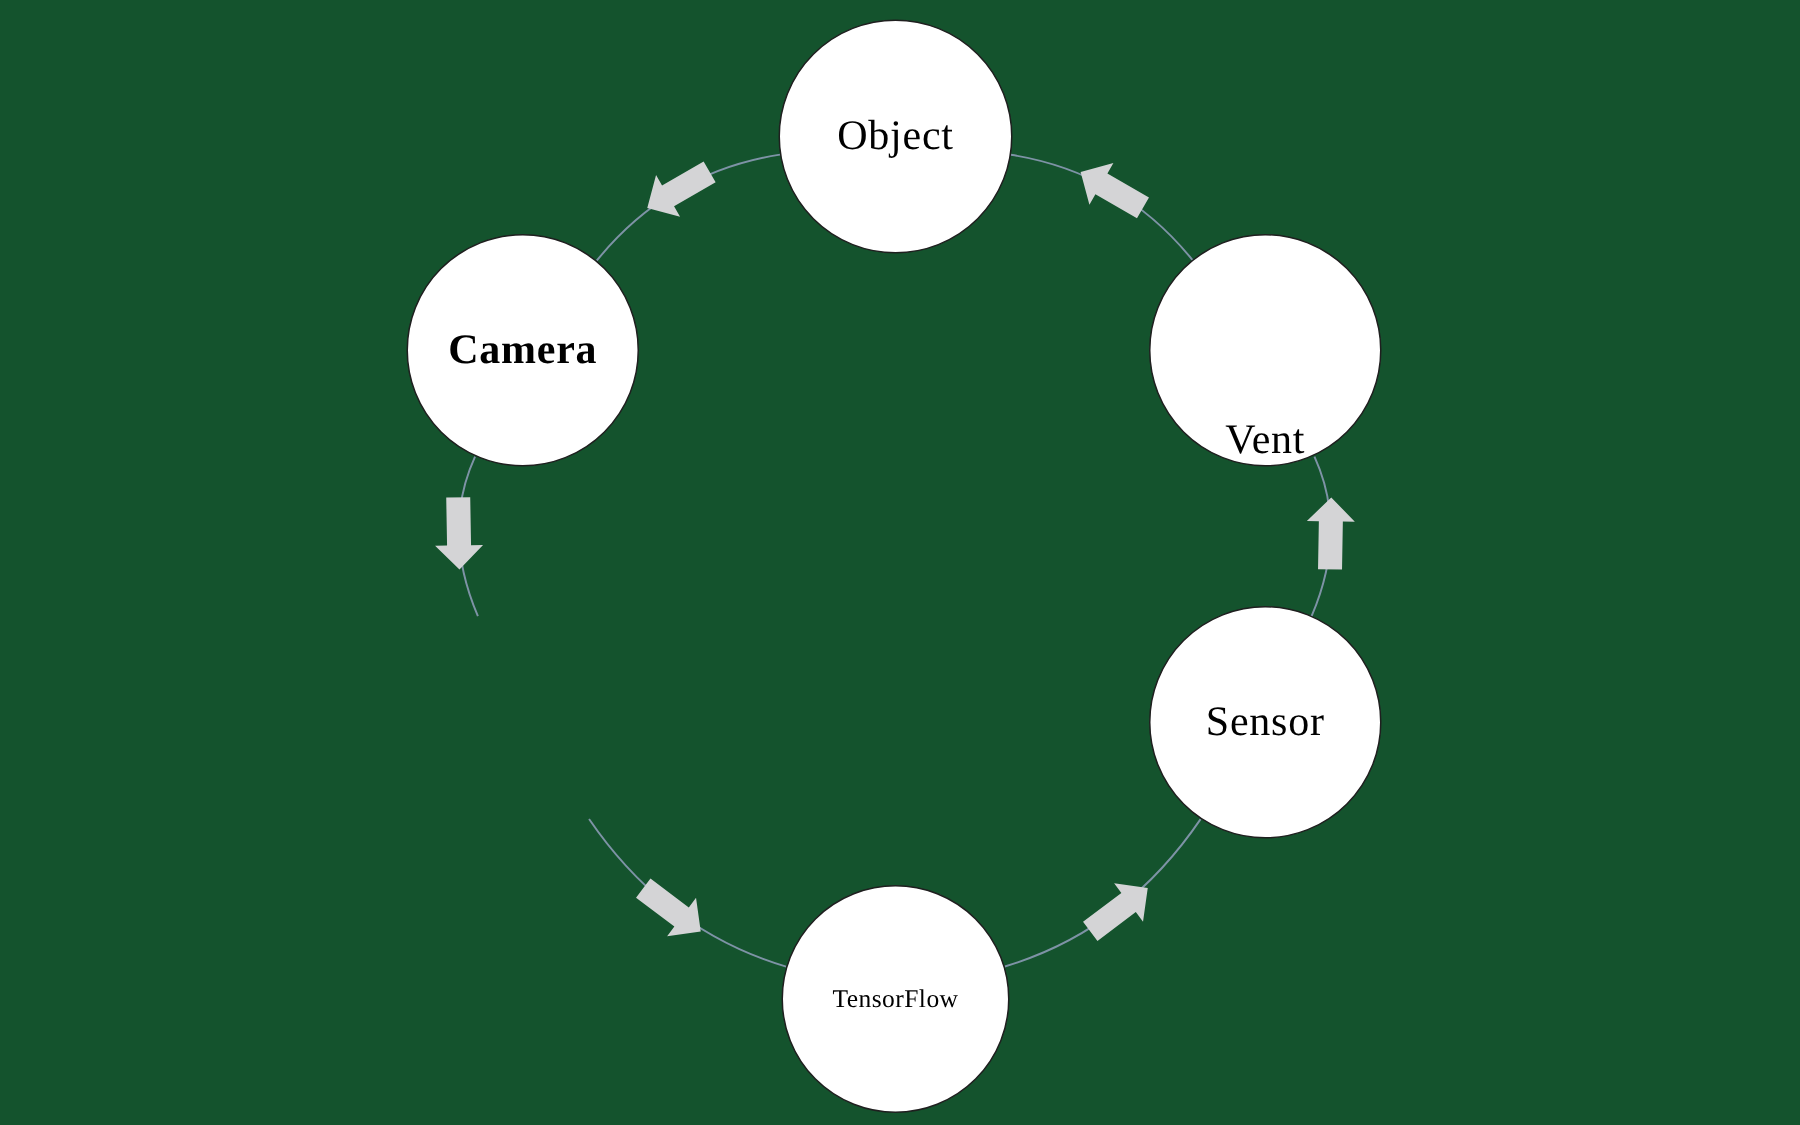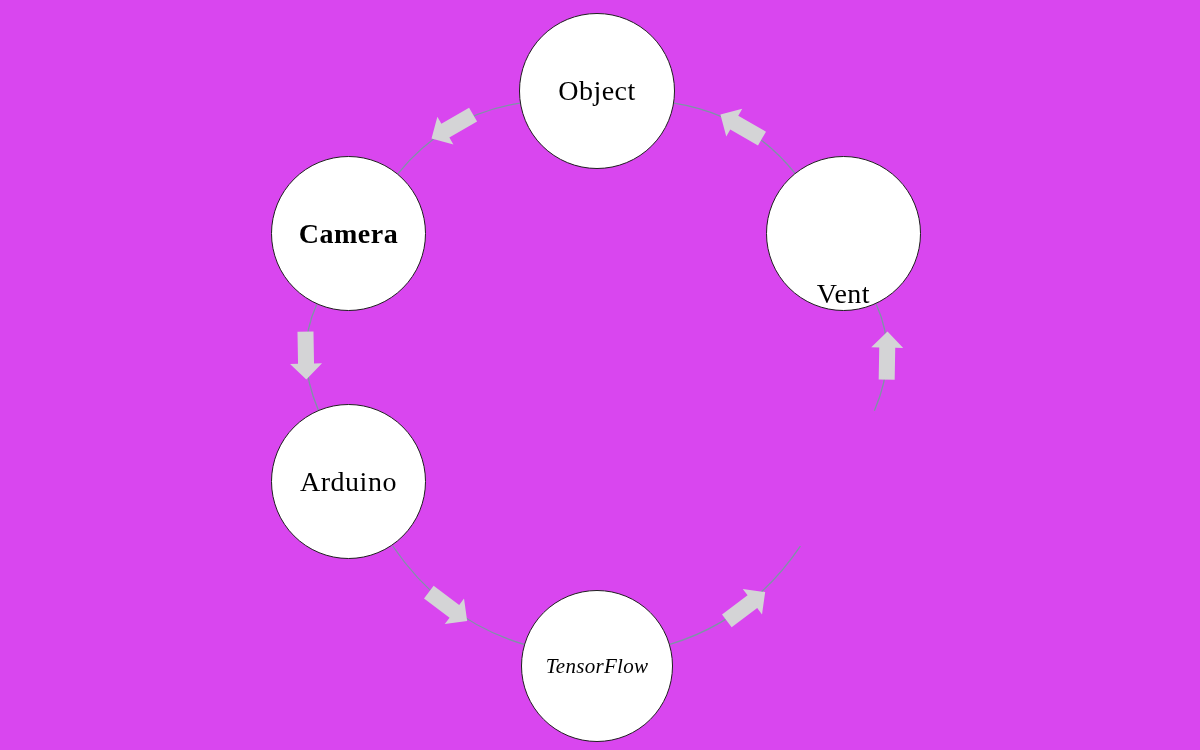--- a/index.html
+++ b/index.html
@@ -4,21 +4,21 @@
 <style>
   html, body {
     margin: 0;
     padding: 0;
     background: #ffffff;
   }
   .stage {
     position: relative;
     width: 1200px;
     height: 750px;
-    background: #d946ef;
+    background: #14532d;
     overflow: hidden;
     font-family: "Liberation Serif", "DejaVu Serif", serif;
   }
   .ring-svg {
     position: absolute;
     left: 0;
     top: 0;
   }
   .connector {
     fill: none;
@@ -39,23 +39,22 @@
     justify-content: center;
     box-sizing: border-box;
   }
   .node-label {
     color: var(--text, #000000);
     font-size: 28px;
     letter-spacing: 0.5px;
     white-space: nowrap;
   }
   .node-label.small {
-    font-size: 21px;
+    font-size: 17px;
     letter-spacing: 0.3px;
-    font-style: italic;
   }
 </style>
 </head>
 <body>
 
 <div class="stage">
 
   <svg class="ring-svg" width="1200" height="750" viewBox="0 0 1200 750">
 
     <path class="connector" d="M 520.0 103.1 Q 445.6 114.8 397.8 173.8"></path>
@@ -74,26 +73,26 @@
   </svg>
 
   <div class="node" style="left:519px; top:13px;  width:156px; height:156px;">
     <span class="node-label">Object</span>
   </div>
 
   <div class="node" style="left:271px; top:156px; width:155px; height:155px;font-weight:bold;">
     <span class="node-label">Camera</span>
   </div>
 
-  <div class="node" style="left:271px; top:404px; width:155px; height:155px;">
-    <span class="node-label">Arduino</span>
-  </div>
 
   <div class="node" style="left:521px; top:590px; width:152px; height:152px;">
     <span class="node-label small">TensorFlow</span>
   </div>
 
+  <div class="node" style="left:766px; top:404px; width:155px; height:155px;">
+    <span class="node-label">Sensor</span>
+  </div>
 
   <div class="node" style="left:766px; top:156px; width:155px; height:155px;align-items:flex-end;">
     <span class="node-label">Vent</span>
   </div>
 
 </div>
 
 </body></html>

